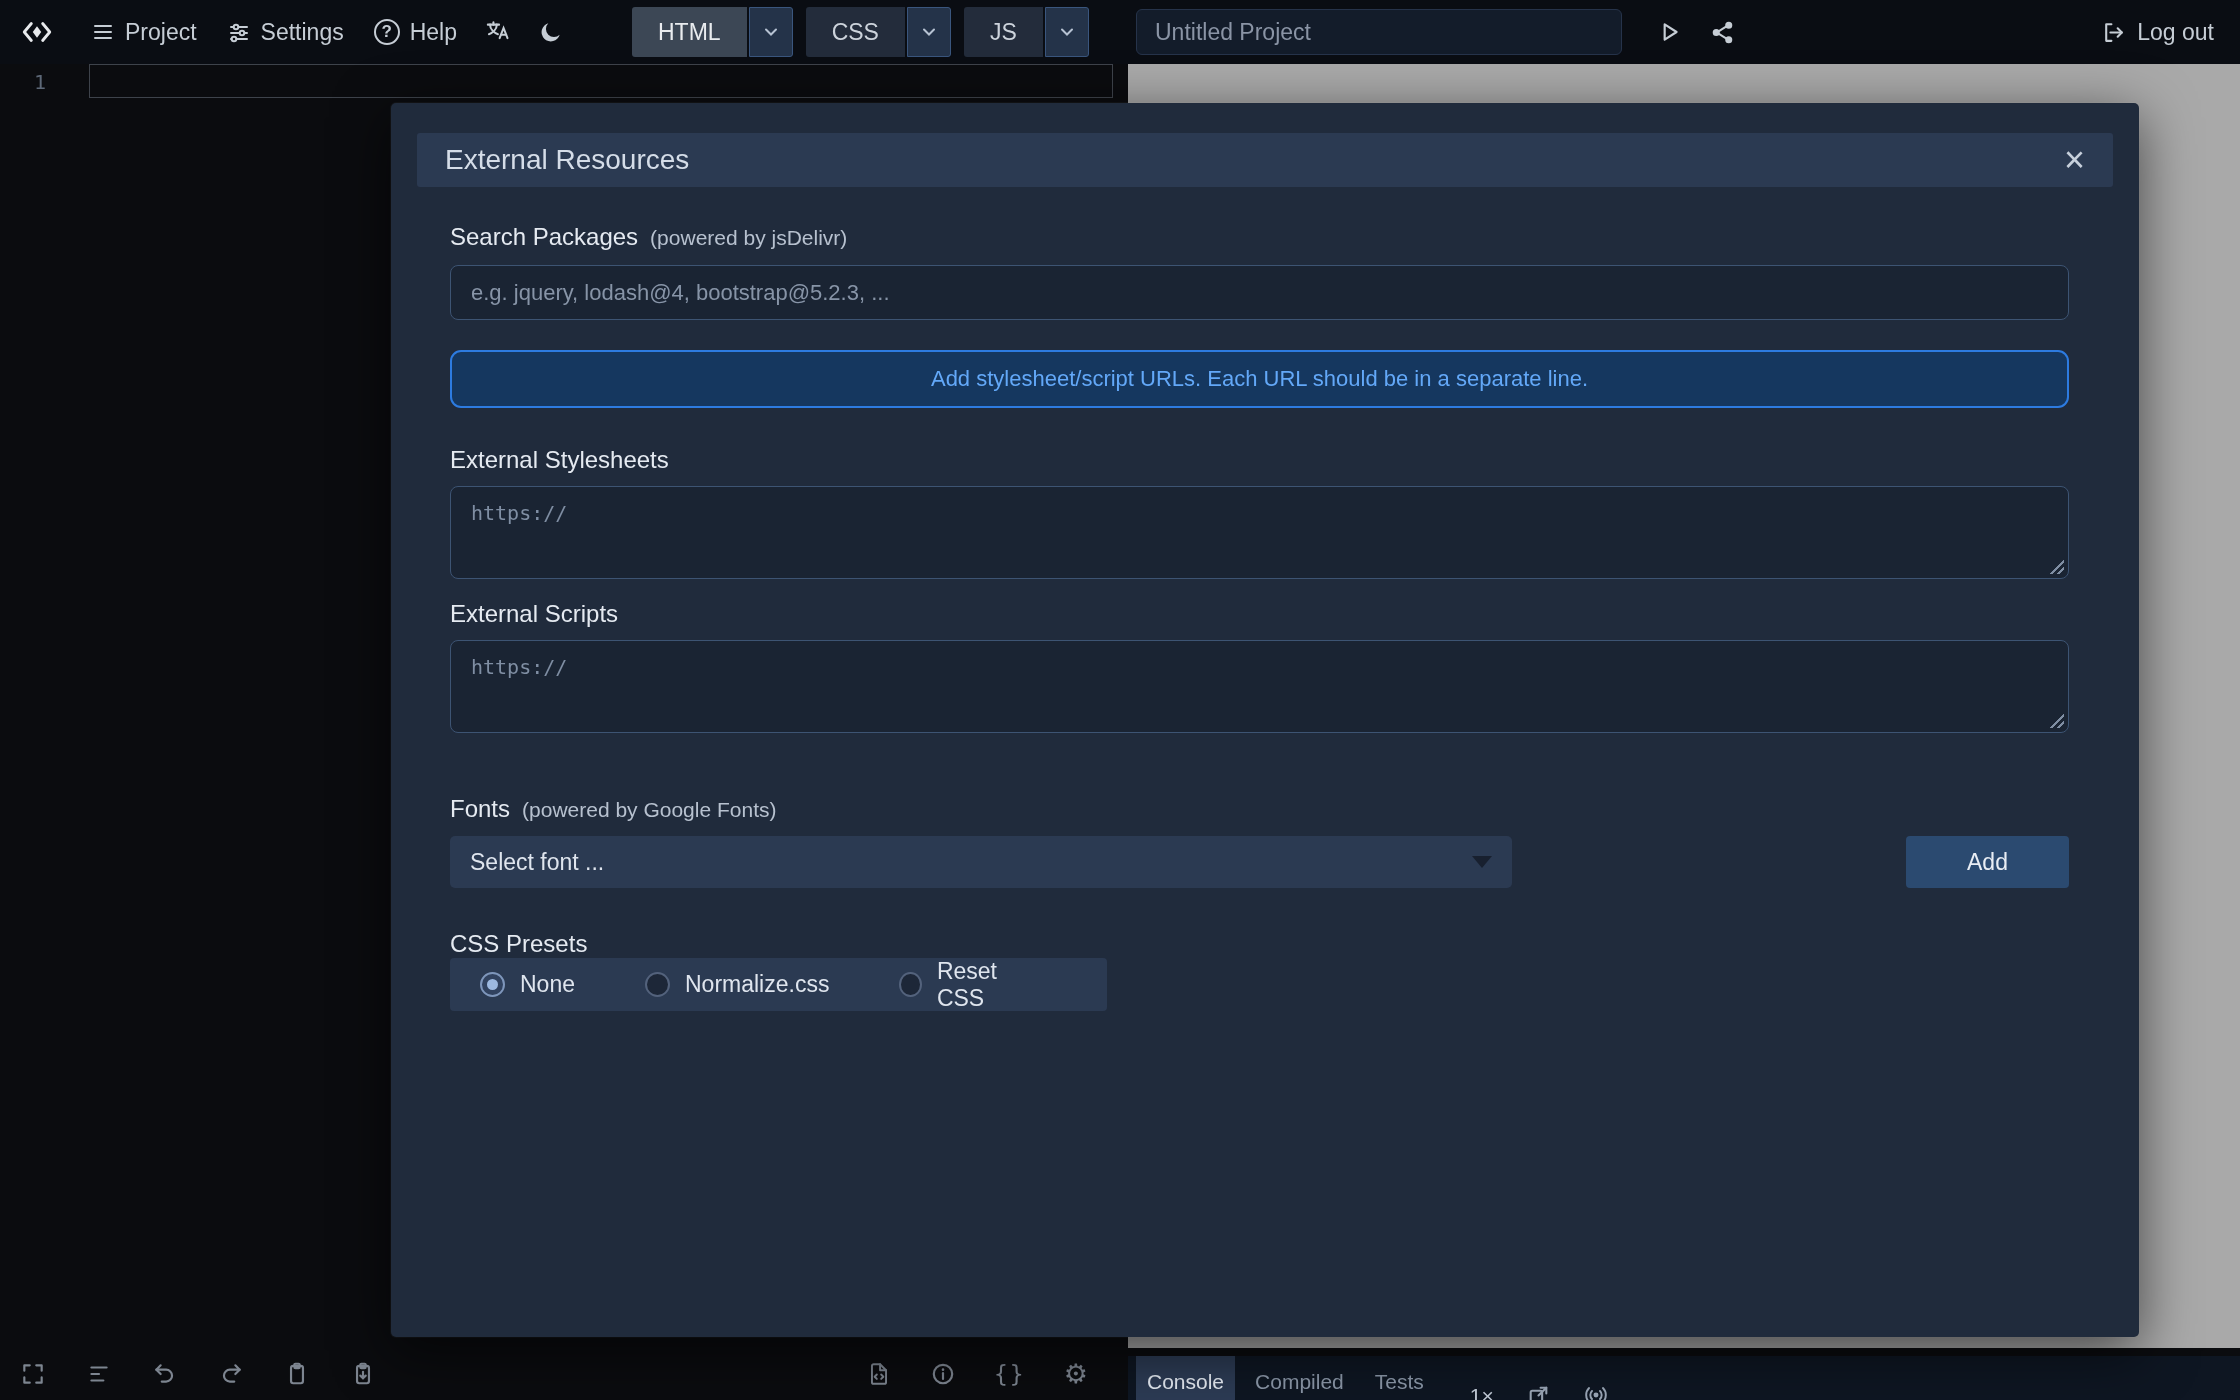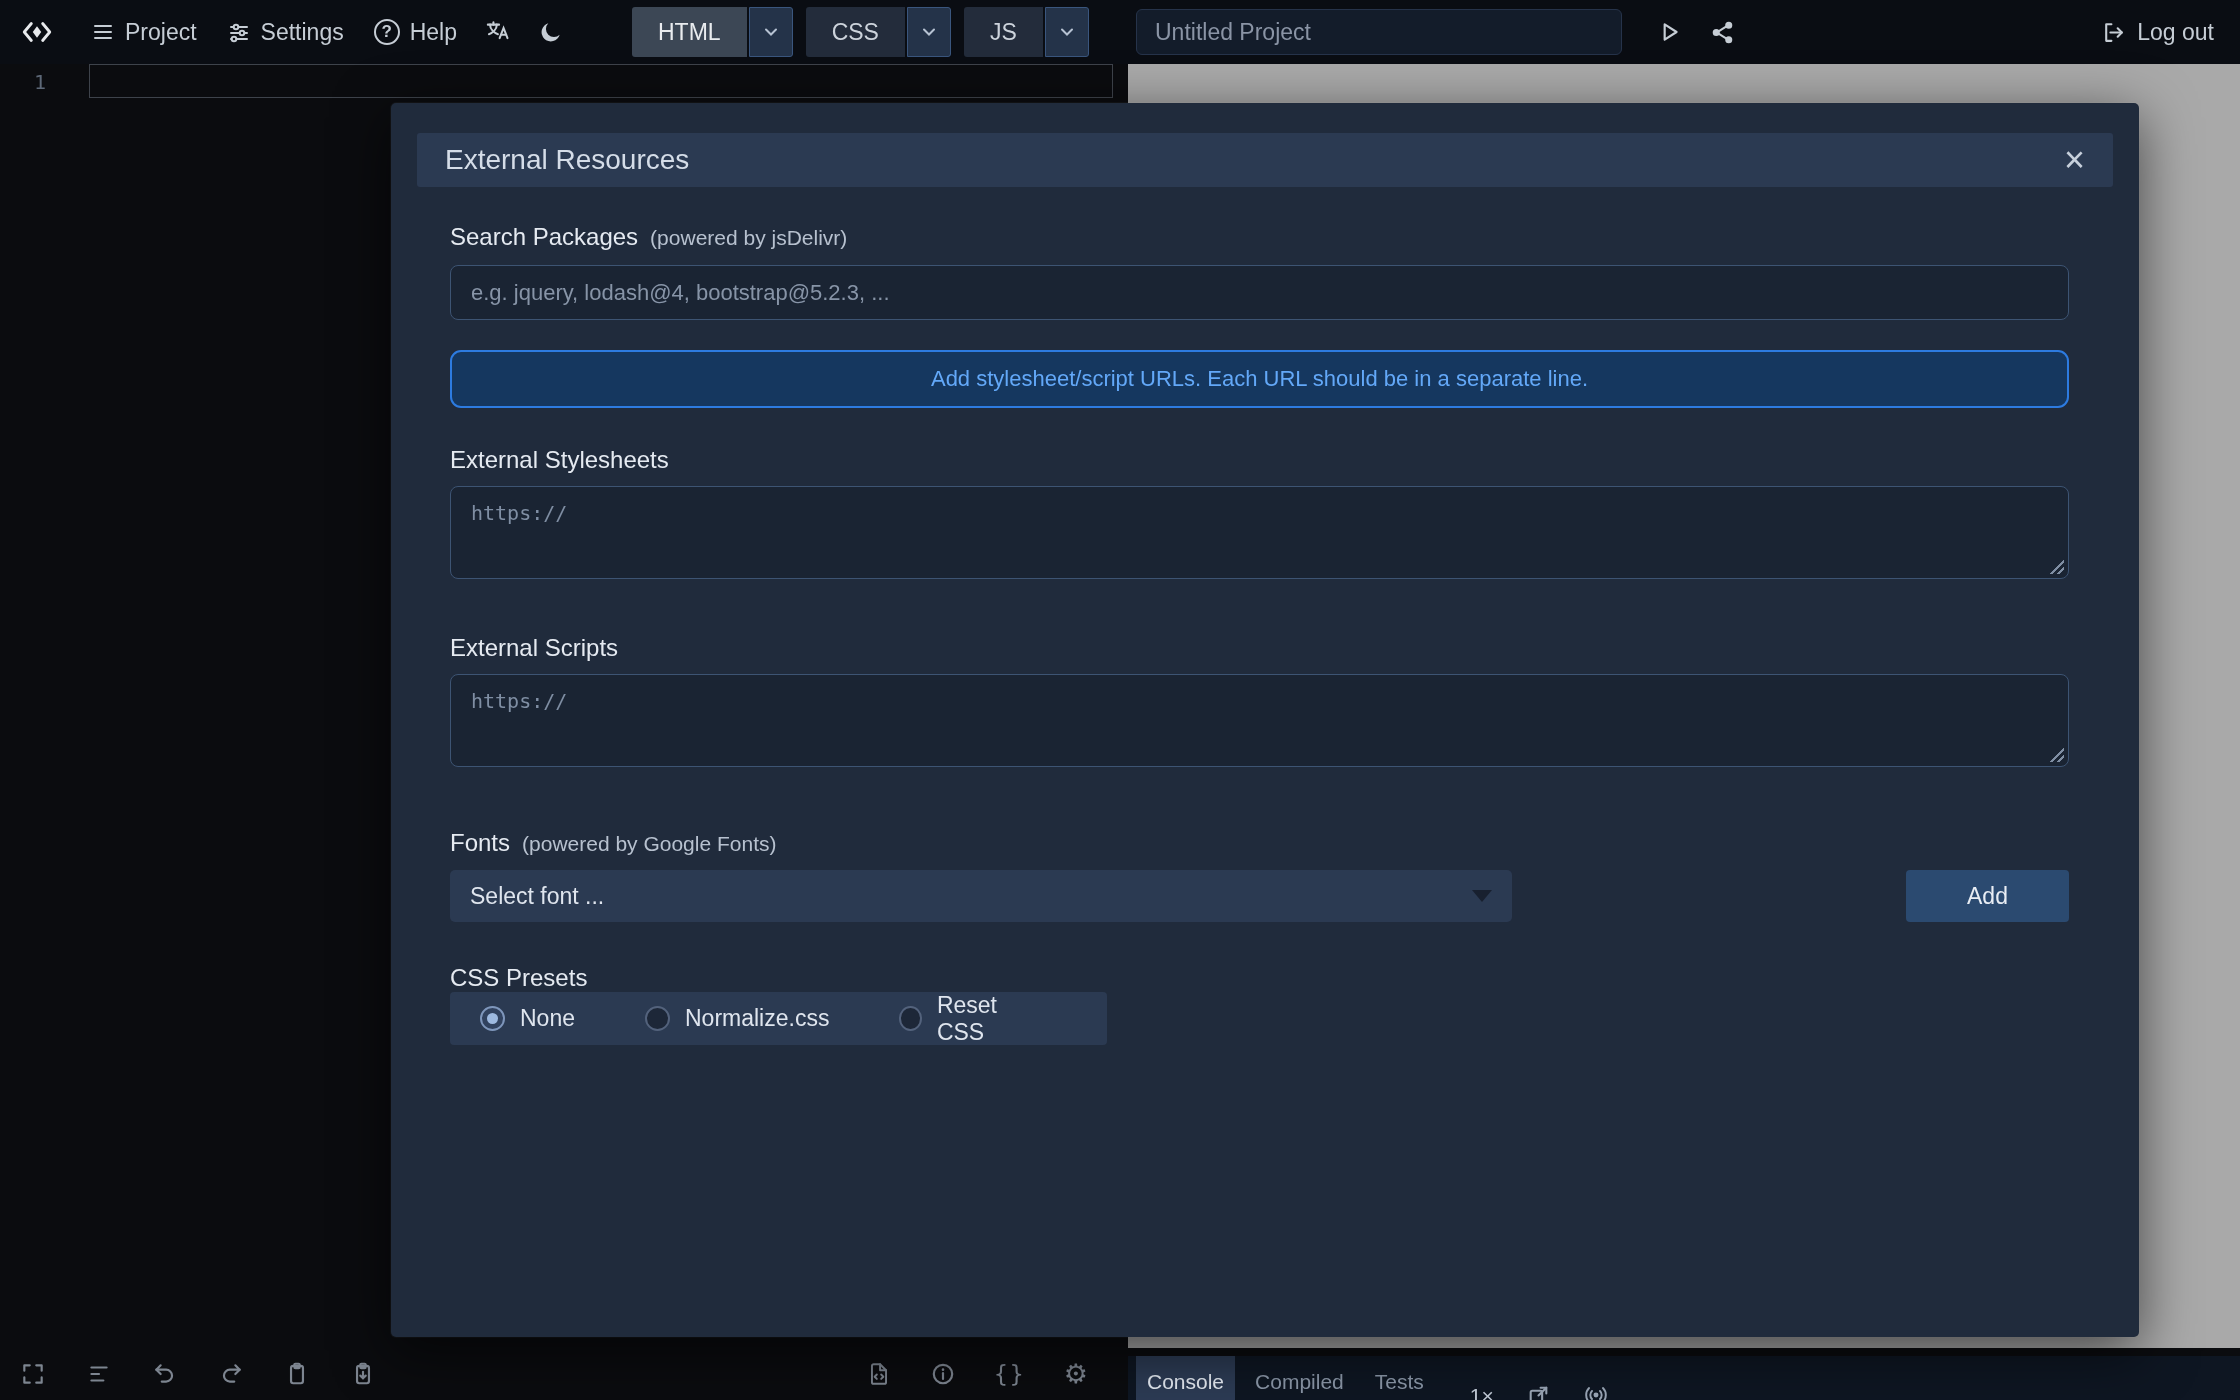--- a/index.html
+++ b/index.html
@@ -57,21 +57,21 @@
   .field-hint { font-size:21px; color:#b7c1cf; }
   .mt-search { margin-top:36px; }
   .search-input { margin-top:14px; width:100%; height:55px; background:#1a2433; border:1px solid #3d5473; border-radius:8px; padding:0 20px; font-size:22px; color:#dfe5ee; font-family:"Liberation Sans", sans-serif; outline:none; display:block; }
   .search-input::placeholder { color:#8794a7; }
   .banner { margin-top:30px; height:58px; background:#15375f; border:2px solid #2d7be0; border-radius:11px; display:flex; align-items:center; justify-content:center; color:#63a8f8; font-size:22px; }
   .mt-stylesheets { margin-top:38px; }
   .textarea-wrap { position:relative; margin-top:12px; }
   .res-textarea { width:100%; height:93px; background:#1a2433; border:1px solid #3d5473; border-radius:8px; padding:14px 20px; font-family:"DejaVu Sans Mono", monospace; font-size:20px; color:#dfe5ee; resize:none; outline:none; display:block; }
   .res-textarea::placeholder { color:#7f8ea3; }
   .grip { position:absolute; right:5px; bottom:5px; width:16px; height:16px; clip-path:polygon(100% 0,100% 100%,0 100%); background:repeating-linear-gradient(-45deg, transparent 0 3px, #7f8ea3 3px 5px); cursor:nwse-resize; }
-  .mt-scripts { margin-top:55px; }
+  .mt-scripts { margin-top:21px; }
   .mt-fonts { margin-top:62px; }
   .font-row { margin-top:13px; display:flex; align-items:center; }
   .font-select { width:1062px; height:52px; background:#2b3a52; border-radius:5px; display:flex; align-items:center; padding:0 20px; font-size:23px; color:#dfe5ee; cursor:pointer; }
   .select-caret { margin-left:auto; width:0; height:0; border-left:10px solid transparent; border-right:10px solid transparent; border-top:12px solid #18202f; }
   .add-btn { margin-left:auto; width:163px; height:52px; background:#2b4a70; border:none; border-radius:4px; color:#e8edf4; font-size:23px; font-family:"Liberation Sans", sans-serif; cursor:pointer; }
   .mt-presets { margin-top:42px; }
   .radio-row { width:657px; height:53px; background:#2b3a52; border-radius:4px; display:flex; align-items:center; padding-left:30px; }
   .radio-item { display:flex; align-items:center; gap:15px; margin-right:70px; cursor:pointer; }
   .radio-circle { width:25px; height:25px; border-radius:50%; border:2px solid #53627c; background:#1d2738; position:relative; }
   .radio-item.selected .radio-circle { border-color:#7e96bb; background:#31425f; }

